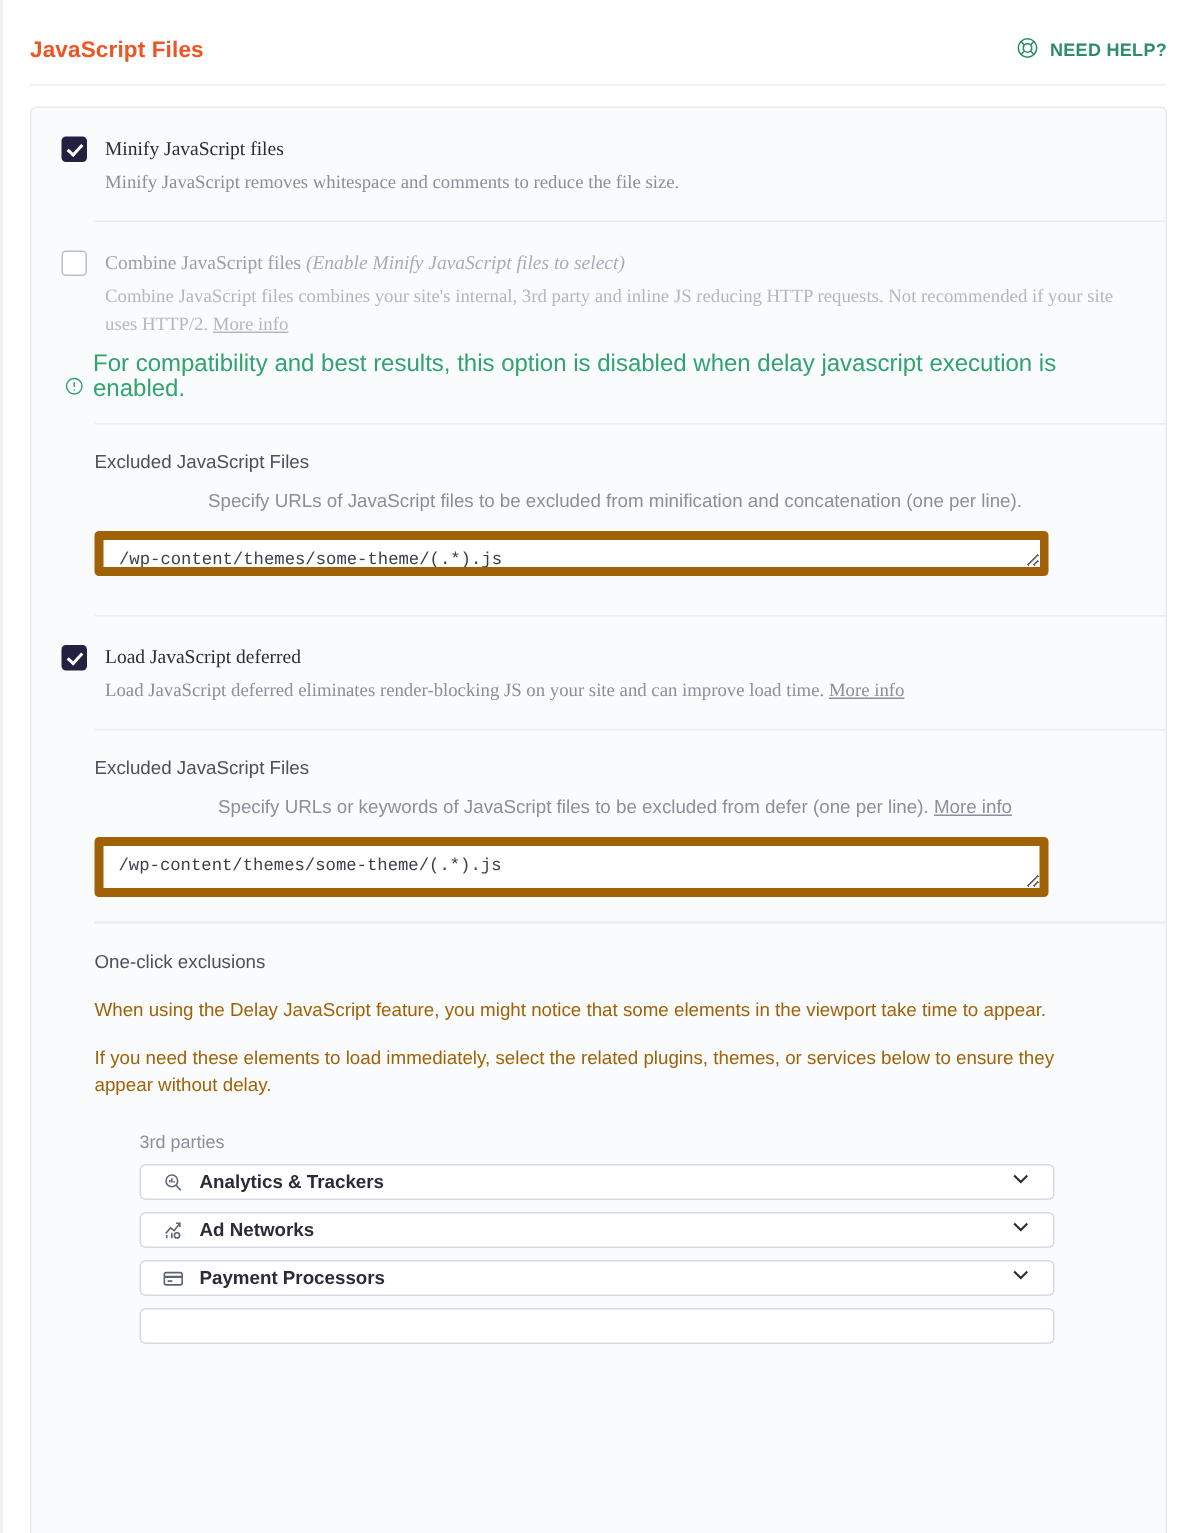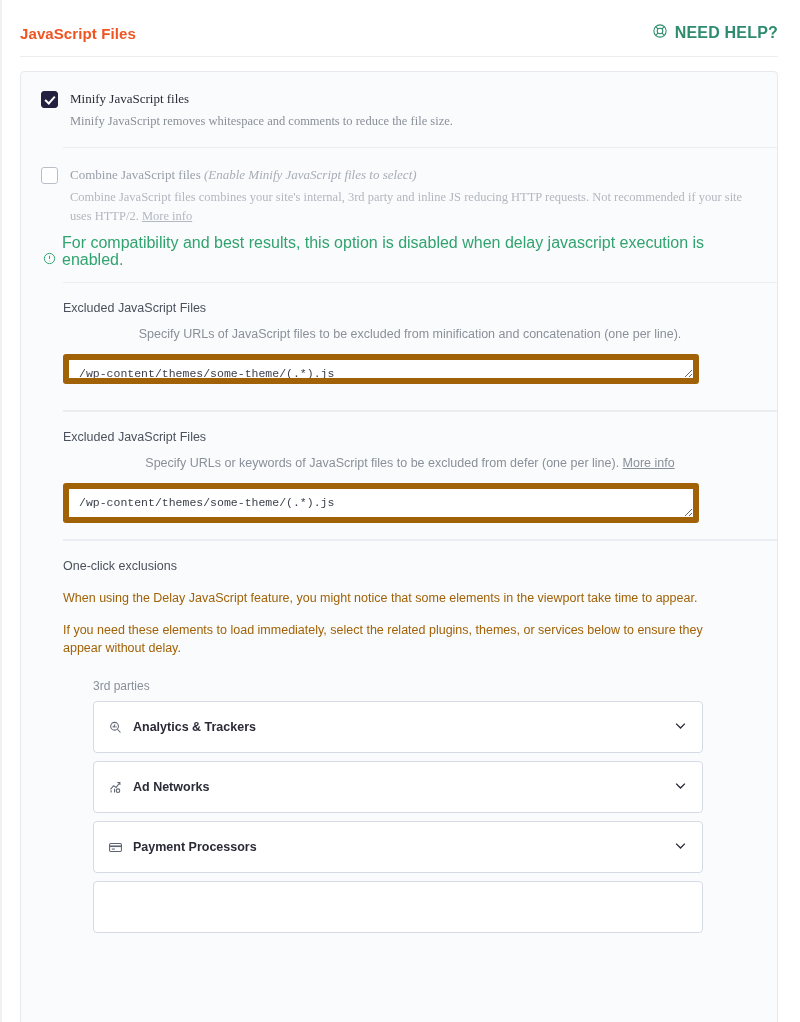--- a/index.html
+++ b/index.html
@@ -37,21 +37,21 @@
     color: #f05423;
     font-size: 15px;
     font-weight: 700;
     letter-spacing: 0.1px;
   }
   .need-help {
     display: flex;
     align-items: center;
     gap: 7px;
     color: #2e8b6e;
-    font-size: 16px;
+    font-size: 12px;
     font-weight: 700;
     letter-spacing: 0.2px;
     cursor: pointer;
   }
   .need-help .lifering { display: block; }
 
   .header-rule {
     margin: 8px 22px 0 20px;
     height: 1px;
     background: #eceef1;
@@ -216,21 +216,21 @@
   .group-label {
     font-size: 12px;
     color: #8a9099;
     margin: 22px 0 8px 30px;
   }
 
   .acc-list { margin-left: 30px; }
 
   .acc-item {
     width: 610px;
-    height: 52px;
+    height: 24px;
     background: #ffffff;
     border: 1px solid #d5dbe5;
     border-radius: 4px;
     display: flex;
     align-items: center;
     padding: 0 14px 0 13px;
     margin-bottom: 8px;
     cursor: pointer;
   }
   .acc-icon {
@@ -316,20 +316,32 @@
   <div class="subblock">
     <div class="sub-title">Excluded JavaScript Files</div>
     <div class="sub-desc">Specify URLs of JavaScript files to be excluded from minification and concatenation (one per line).</div>
     <textarea class="exclude-box" spellcheck="false" style="">/wp-content/themes/some-theme/(.*).js</textarea>
     <div class="green-help">
     </div>
   </div>
 
   <div class="divider"></div>
 
+  <div class="section">
+    <div class="opt-row">
+      <div class="cbox checked"></div>
+      <div class="opt-body">
+        <div class="opt-title">Load JavaScript deferred</div>
+        <div class="opt-desc">
+          <span>Load JavaScript deferred eliminates render-blocking JS on your site and can improve load time. </span>
+          <span class="link">More info</span>
+        </div>
+      </div>
+    </div>
+  </div>
 
   <div class="divider"></div>
 
   <div class="subblock">
     <div class="sub-title">Excluded JavaScript Files</div>
     <div class="sub-desc">
       <span>Specify URLs or keywords of JavaScript files to be excluded from defer (one per line). </span>
       <span class="link">More info</span>
     </div>
     <textarea class="exclude-box tall" spellcheck="false" style="">/wp-content/themes/some-theme/(.*).js</textarea>

